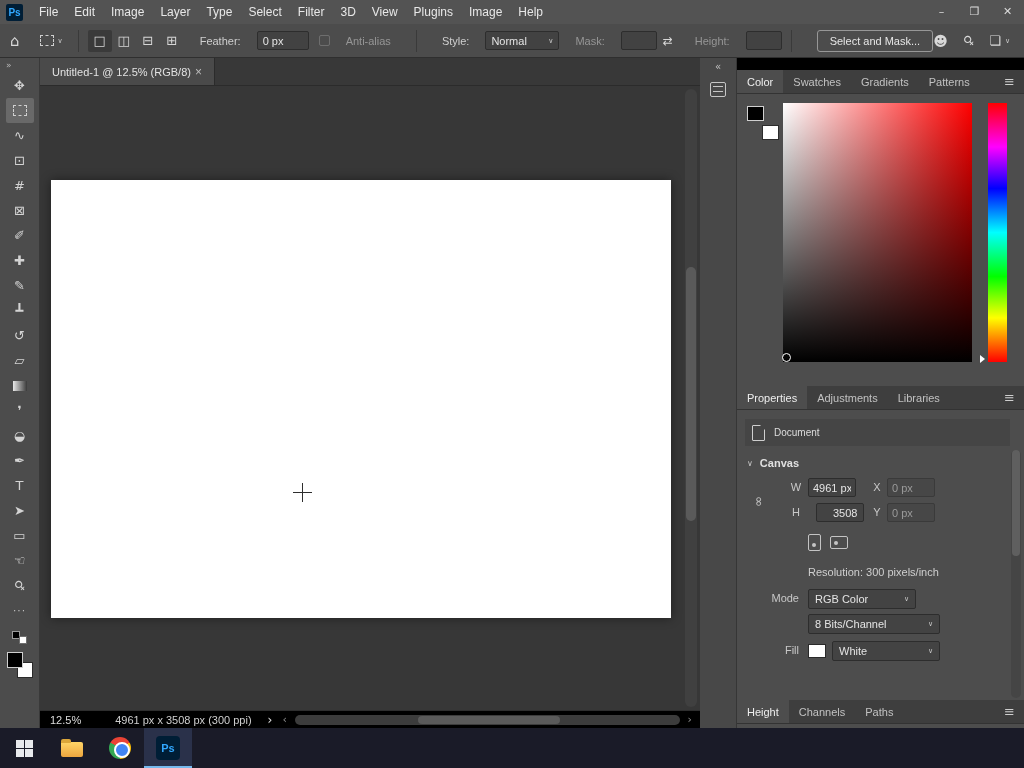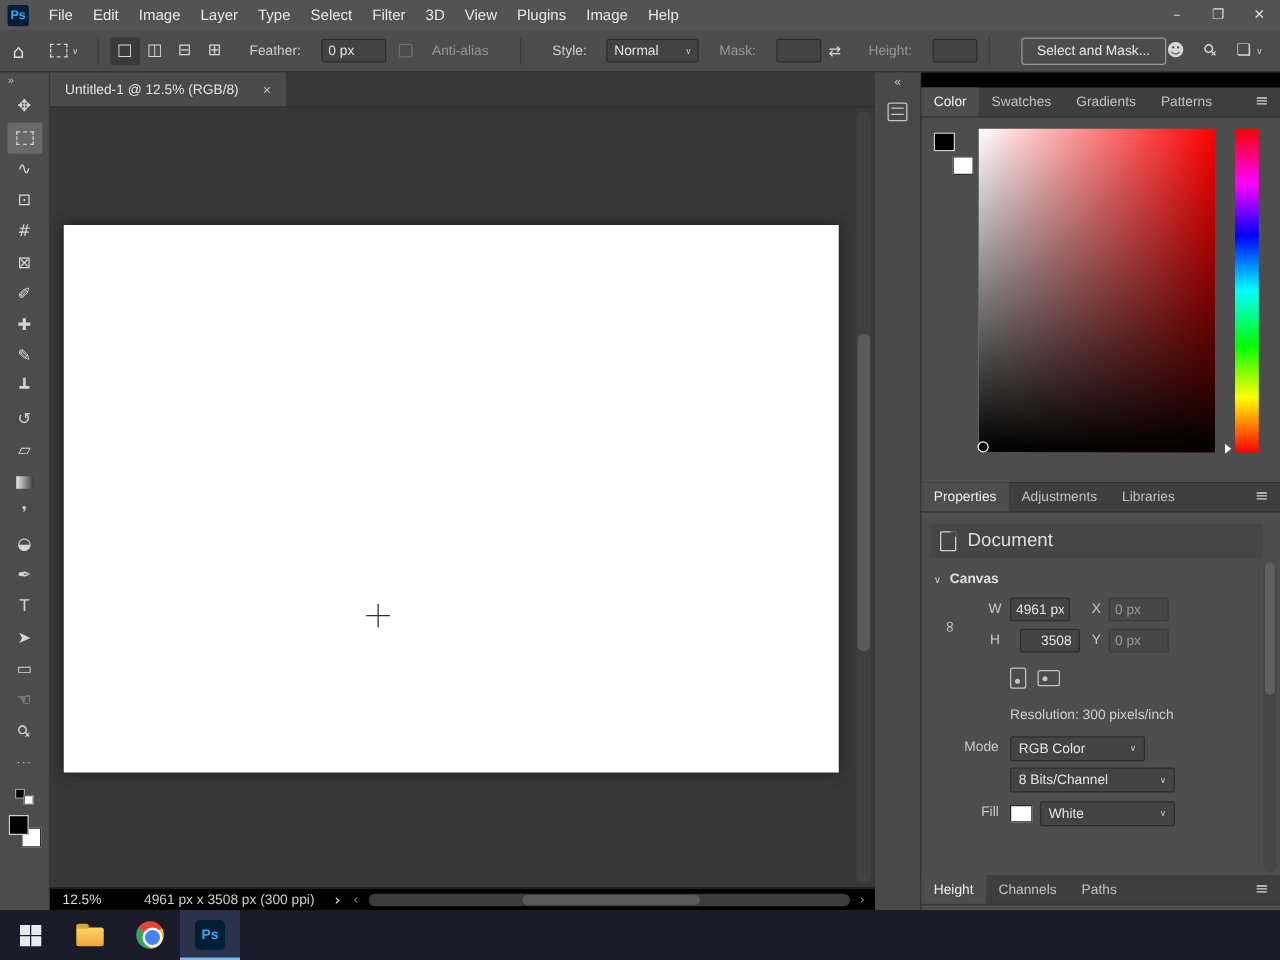--- a/index.html
+++ b/index.html
@@ -50,21 +50,21 @@
   .mini-reset { position:relative; width:15px; height:13px; margin-top:8px; }
   .mini-reset .b { position:absolute; left:0; top:0; width:8px; height:8px; background:#000; border:1px solid #9c9c9c; }
   .mini-reset .w { position:absolute; right:0; bottom:0; width:8px; height:8px; background:#fff; border:1px solid #6e6e6e; }
   .fgbg { position:relative; width:26px; height:26px; margin-top:8px; }
   .fg-sw { position:absolute; left:0; top:0; width:16px; height:16px; background:#000; border:1px solid #cfcfcf; z-index:2; }
   .bg-sw { position:absolute; right:0; bottom:0; width:16px; height:16px; background:#fff; border:1px solid #2a2a2a; z-index:1; }
 
   
   .docarea { position:absolute; left:40px; top:58px; width:660px; bottom:40px; }
   .tabstrip { position:absolute; top:0; left:0; right:0; height:28px; background:#383838; border-bottom:1px solid #2b2b2b; display:flex; }
-  .doctab { display:flex; align-items:center; gap:19px; background:#4a4a4a; padding:0 12px; font-size:11px; color:#e2e2e2; border-right:1px solid #2b2b2b; }
+  .doctab { display:flex; align-items:center; gap:4px; background:#4a4a4a; padding:0 12px; font-size:11px; color:#e2e2e2; border-right:1px solid #2b2b2b; }
   .doctab .close { color:#bdbdbd; font-size:12px; }
   .viewport { position:absolute; top:28px; left:0; right:0; bottom:18px; background:#373737; }
   .canvas { position:absolute; left:11px; top:94px; width:620px; height:438px; background:#ffffff; box-shadow:0 0 10px rgba(0,0,0,.45); }
   .crosshair { position:absolute; left:253px; top:397px; width:19px; height:19px; }
   .crosshair::before { content:""; position:absolute; left:9px; top:0; width:1px; height:19px; background:#2e2e2e; }
   .crosshair::after  { content:""; position:absolute; top:9px; left:0; width:19px; height:1px; background:#2e2e2e; }
   .vscroll { position:absolute; right:3px; top:3px; bottom:3px; width:12px; background:#404040; border-radius:6px; }
   .vthumb { position:absolute; left:1px; right:1px; top:178px; height:254px; background:#5a5a5a; border-radius:5px; }
   .statusbar { position:absolute; left:0; right:0; bottom:0; height:18px; background:#000000; border-top:1px solid #2e2e2e; display:flex; align-items:center; font-size:11px; color:#cfcfcf; }
   .sb-zoom { margin-left:10px; color:#dddddd; }
@@ -94,21 +94,21 @@
   .cp-grad { position:absolute; left:46px; top:9px; width:189px; height:259px;
              background:linear-gradient(to top,#000,rgba(0,0,0,0)), linear-gradient(to right,#fff,#f00); }
   .cp-picker { position:absolute; left:45px; top:259px; width:9px; height:9px; border:1px solid #fff; border-radius:50%; }
   .cp-hue { position:absolute; left:251px; top:9px; width:19px; height:259px;
             background:linear-gradient(to bottom,#f00 0%,#f0f 17%,#00f 33%,#0ff 50%,#0f0 67%,#ff0 83%,#f00 100%); }
   .cp-hue-marker { position:absolute; left:243px; top:261px; width:0; height:0;
                    border-left:5px solid #fff; border-top:4px solid transparent; border-bottom:4px solid transparent; }
 
   .props-panel { position:absolute; left:0; right:0; top:328px; height:314px; }
   .props-body { position:absolute; left:0; right:0; top:24px; bottom:0; background:#4d4d4d; }
-  .prop-docrow { position:absolute; left:8px; right:14px; top:9px; height:27px; background:#454545; display:flex; align-items:center; gap:9px; padding-left:7px; font-size:15px; color:#dddddd; }
+  .prop-docrow { position:absolute; left:8px; right:14px; top:9px; height:27px; background:#454545; display:flex; align-items:center; gap:9px; padding-left:7px; font-size:10px; color:#dddddd; }
   .doc-icon { width:13px; height:16px; border:1px solid #cfcfcf; border-radius:1px; position:relative; background:#454545; }
   .doc-icon::before { content:""; position:absolute; right:-1px; top:-1px; width:0; height:0; border-top:5px solid #454545; border-left:5px solid transparent; }
   .canvas-hdr { position:absolute; left:10px; top:47px; display:flex; align-items:center; gap:7px; font-size:11px; font-weight:bold; color:#e0e0e0; }
   .hdr-chev { font-size:8px; color:#c8c8c8; font-weight:normal; }
   .linkicon { position:absolute; left:17px; top:84px; color:#bdbdbd; font-size:13px; transform:rotate(90deg); }
   .plabel { position:absolute; width:14px; text-align:center; font-size:11px; color:#c8c8c8; line-height:19px; }
   .pfield { position:absolute; width:48px; height:19px; background:#434343; border:1px solid #2d2d2d; border-radius:2px; color:#e4e4e4; font-size:11px; padding:0 4px; font-family:inherit; }
   .pfield.disabled { color:#9a9a9a; background:#474747; border-color:#3a3a3a; }
   .orients { position:absolute; left:71px; top:124px; display:flex; align-items:center; gap:9px; }
   .orient-p { width:13px; height:17px; border:1px solid #c4c4c4; border-radius:2px; position:relative; }

